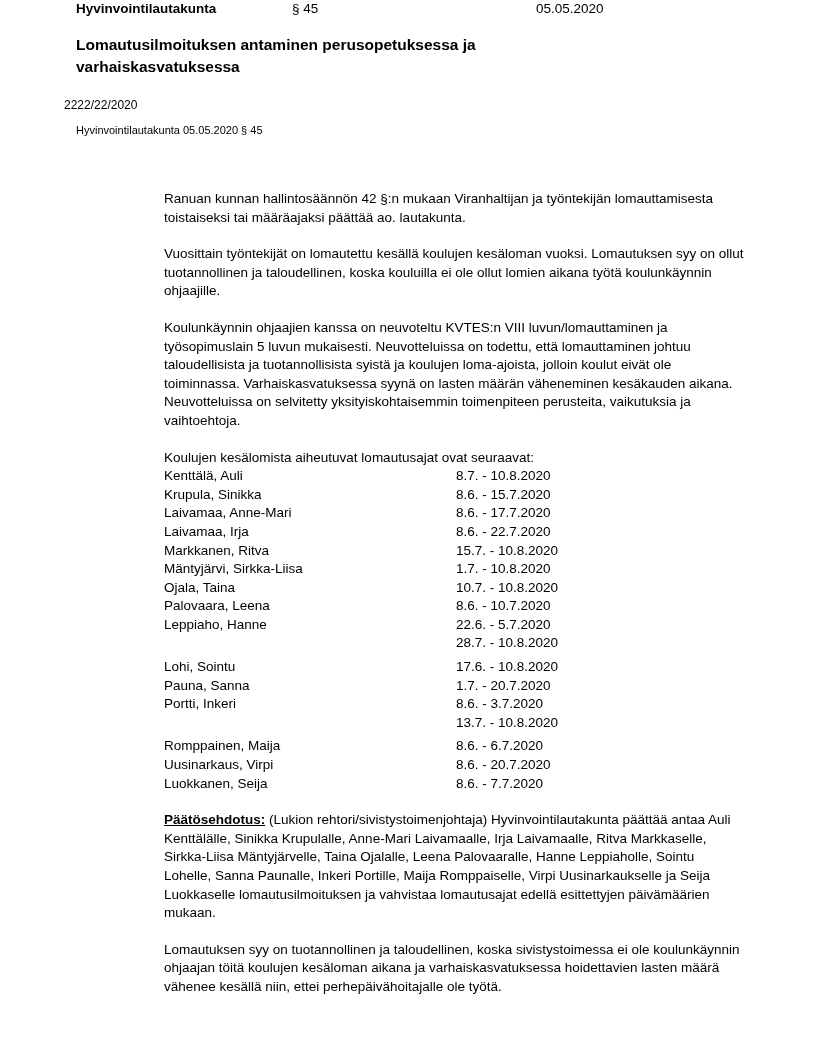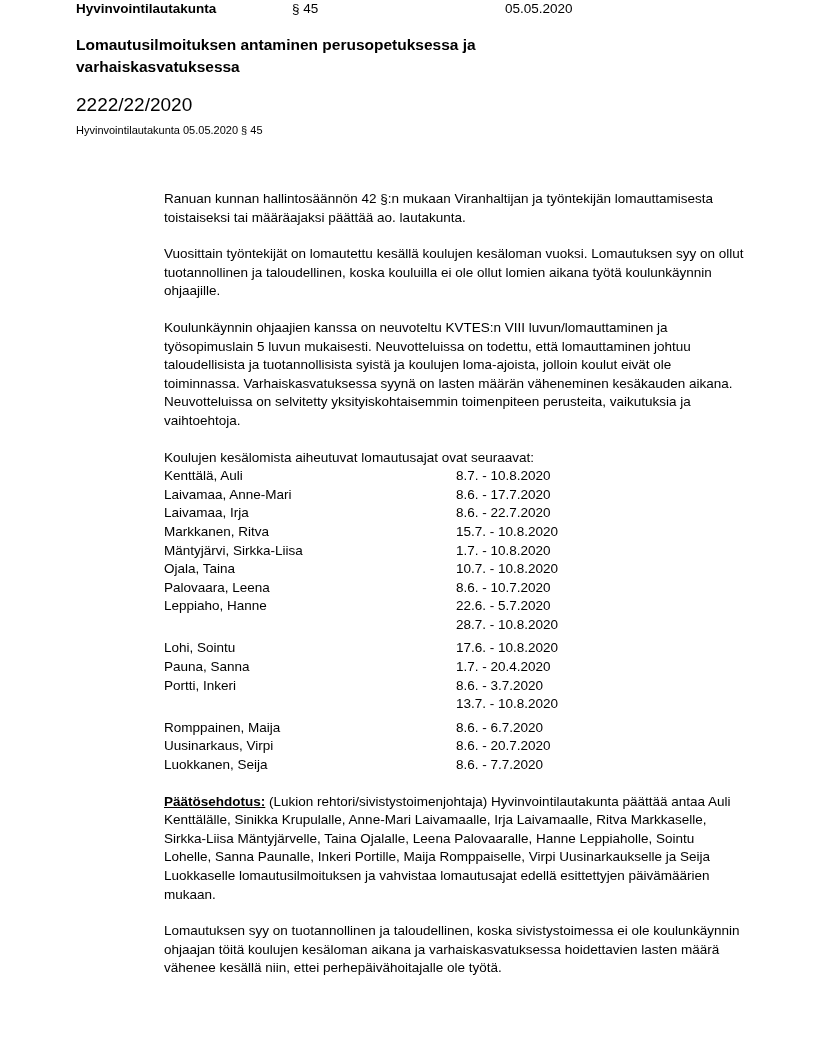--- a/index.html
+++ b/index.html
@@ -37,37 +37,37 @@
     top: 0px;
     font-weight: bold;
   }
   .header-section {
     position: absolute;
     left: 216px;
     top: 0px;
   }
   .header-date {
     position: absolute;
-    left: 429px;
+    left: 460px;
     top: 0px;
   }
   .doc-title {
     position: absolute;
     top: 34px;
     left: 76px;
     width: 560px;
     font-size: 15.5px;
     font-weight: bold;
     line-height: 22px;
   }
   .case-number {
     position: absolute;
     top: 96px;
-    left: 76px;
-    font-size: 19px;
+    left: 64px;
+    font-size: 12px;
     line-height: 18px;
   }
   .organ-line {
     position: absolute;
     top: 121px;
     left: 76px;
     font-size: 11px;
     line-height: 18px;
   }
   .body-col {
@@ -145,20 +145,24 @@
 
     <p class="list-intro">Koulujen kesälomista aiheutuvat lomautusajat ovat seuraavat:</p>
 
     <table class="leave-table">
       <tbody>
           <tr>
             <td class="name">Kenttälä, Auli</td>
             <td class="period">8.7. - 10.8.2020</td>
           </tr>
           <tr>
+            <td class="name">Krupula, Sinikka</td>
+            <td class="period">8.6. - 15.7.2020</td>
+          </tr>
+          <tr>
             <td class="name">Laivamaa, Anne-Mari</td>
             <td class="period">8.6. - 17.7.2020</td>
           </tr>
           <tr>
             <td class="name">Laivamaa, Irja</td>
             <td class="period">8.6. - 22.7.2020</td>
           </tr>
           <tr>
             <td class="name">Markkanen, Ritva</td>
             <td class="period">15.7. - 10.8.2020</td>
@@ -185,21 +189,21 @@
           </tr>
           <tr class="spacer">
             <td colspan="2"></td>
           </tr>
           <tr>
             <td class="name">Lohi, Sointu</td>
             <td class="period">17.6. - 10.8.2020</td>
           </tr>
           <tr>
             <td class="name">Pauna, Sanna</td>
-            <td class="period">1.7. - 20.4.2020</td>
+            <td class="period">1.7. - 20.7.2020</td>
           </tr>
           <tr>
             <td class="name">Portti, Inkeri</td>
             <td class="period">8.6. - 3.7.2020</td>
           </tr>
           <tr>
             <td class="name"></td>
             <td class="period">13.7. - 10.8.2020</td>
           </tr>
           <tr class="spacer">

